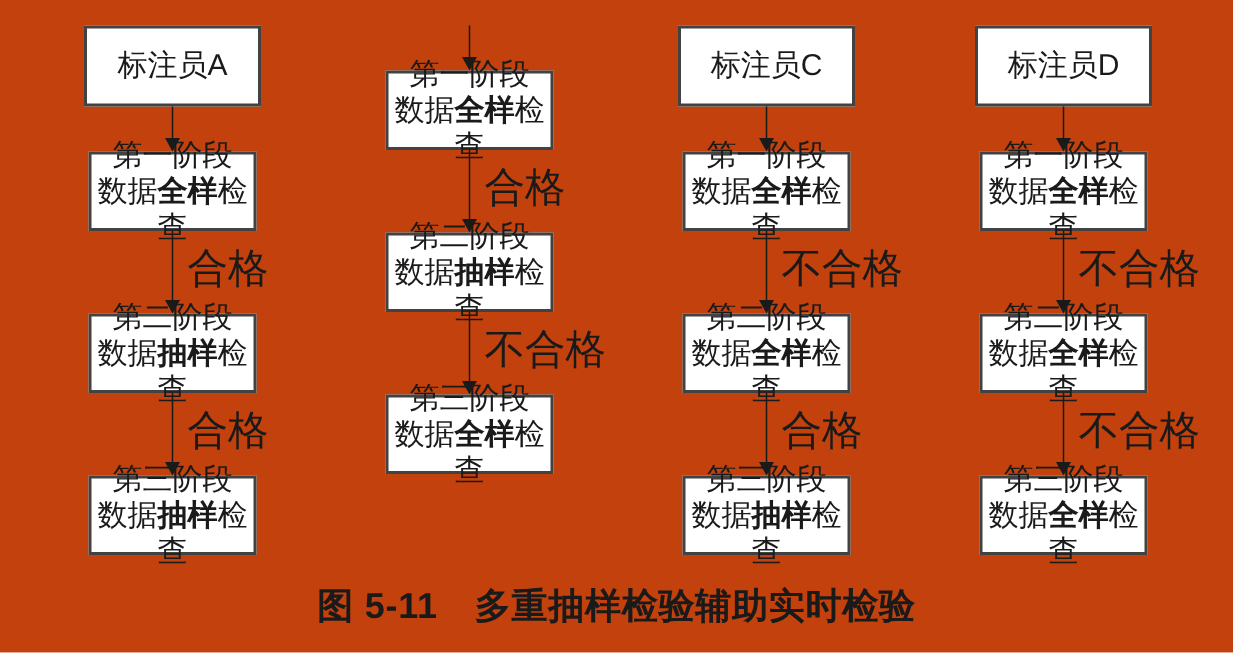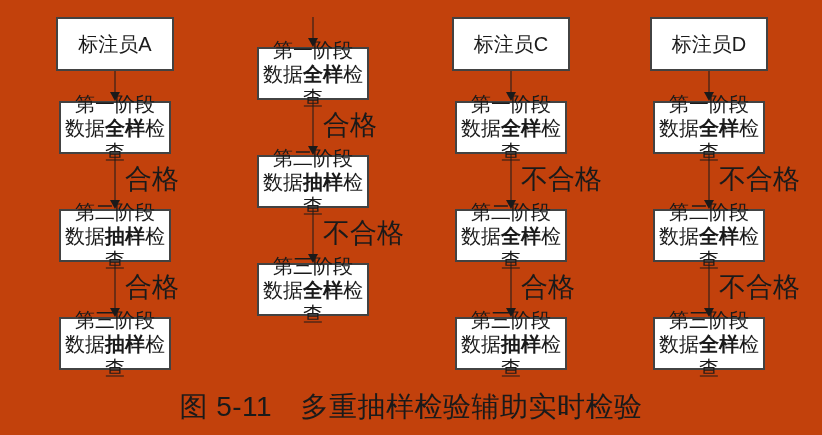--- a/index.html
+++ b/index.html
@@ -66,22 +66,22 @@
     transform:translateY(-58%);
     font-size:27px;
     white-space:nowrap;
   }
   .figure-caption {
     position:absolute;
     top:388px;
     left:0;
     width:100%;
     text-align:center;
-    font-size:28px;
-    font-weight:normal;
+    font-size:24px;
+    font-weight:bold;
     letter-spacing:0.5px;
   }
 </style>
 </head>
 <body>
 
 <div class="canvas">
 
   <div class="flow-column col-a">
     <div class="box annotator-box">

